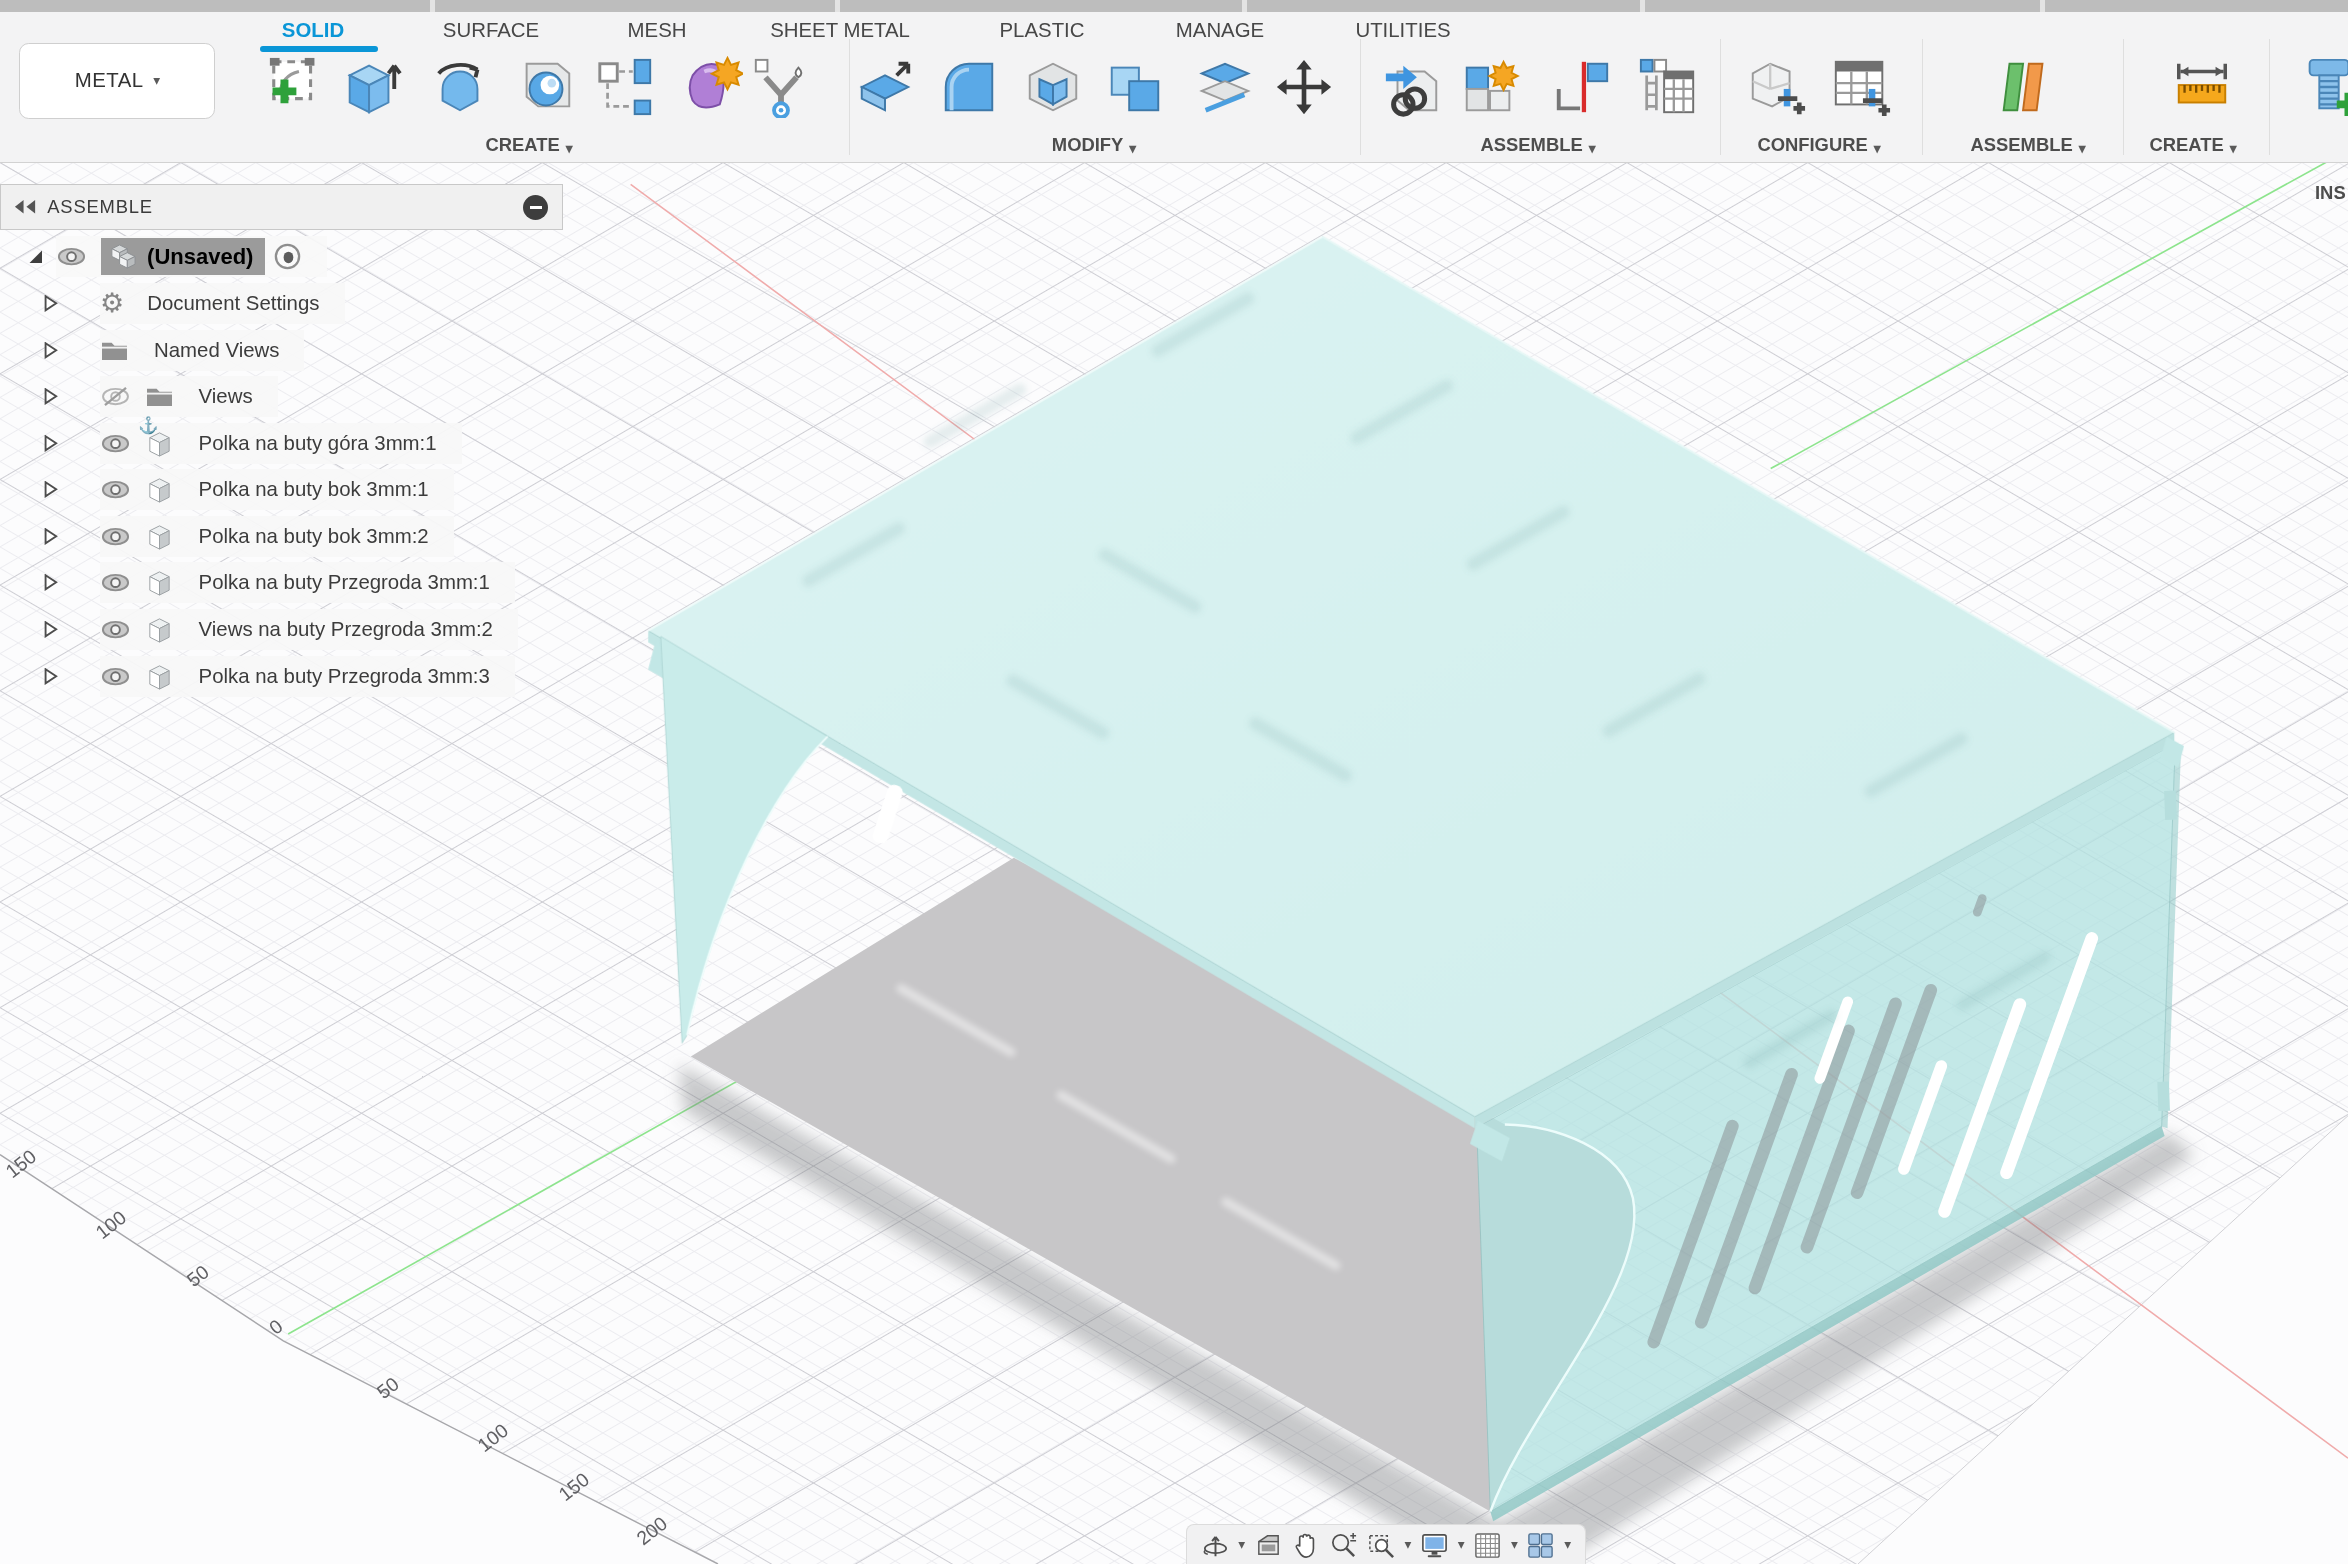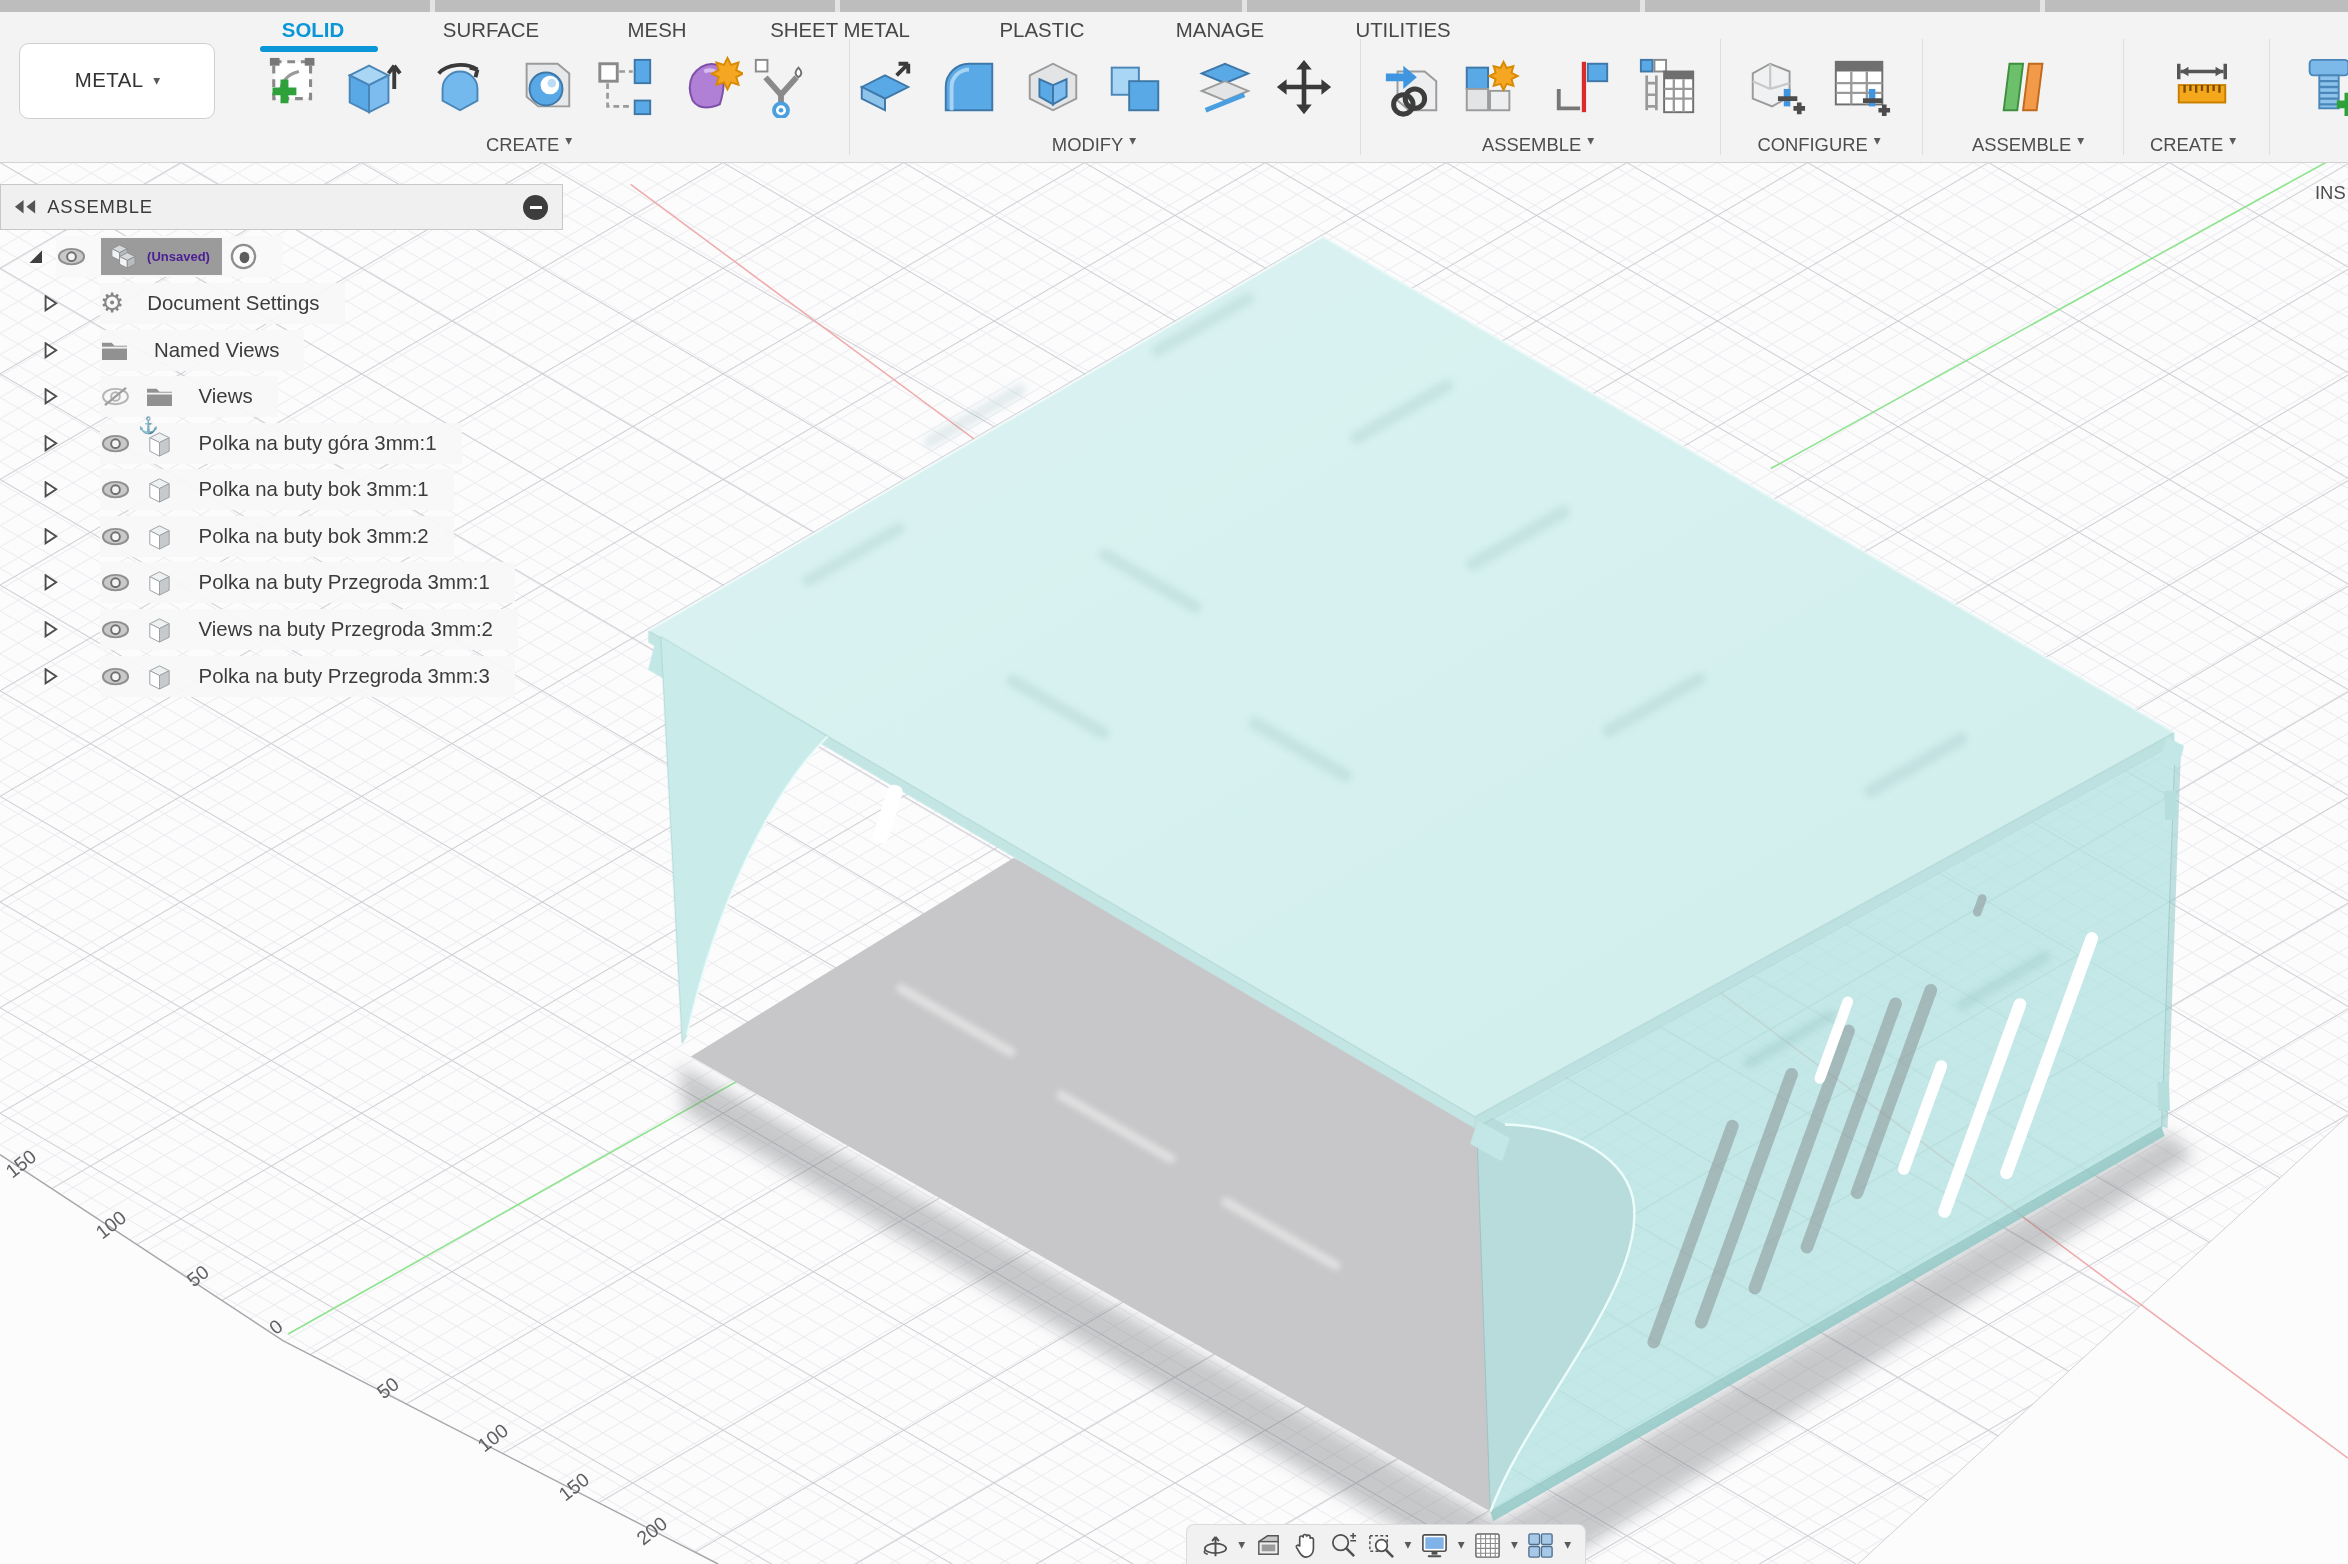--- a/index.html
+++ b/index.html
@@ -17,41 +17,41 @@
   .design-btn{position:absolute;left:19.4px;top:31px;width:194px;height:74px;background:#ffffff;
       border:1px solid #cfcfcf;border-radius:9.7px;display:flex;align-items:center;justify-content:center;
       gap:9.7px;cursor:default;}
   .design-btn .lbl{font-size:20.4px;color:#333;font-weight:500;letter-spacing:0.5px;}
   .tab{position:absolute;top:7.8px;transform:translateX(-50%);font-size:20.4px;color:#474747;white-space:nowrap;}
   .tab.active{color:#0a96d7;font-weight:700;}
   .tab-underline{position:absolute;left:260px;top:34px;width:118px;height:6.8px;border-radius:2.9px;background:#0a96d7;}
   .ti{position:absolute;top:44px;width:62px;height:62px;transform:translateX(-50%);}
   .ti svg{width:62px;height:62px;display:block;}
   .grp-label{position:absolute;top:122px;transform:translateX(-50%);font-size:18.4px;color:#4d4d4d;
-     white-space:nowrap;display:flex;align-items:flex-start;gap:6px;}
+     white-space:nowrap;display:flex;align-items:flex-end;gap:6px;font-weight:bold;}
   .grp-label.trunc{transform:none;margin-top:48px;}
   .caret{font-size:13.6px;color:#5a5a5a;line-height:1;}
   .sep{position:absolute;top:27px;width:1px;height:116px;background:#dedede;}
   
   .browser{position:absolute;left:0;top:184px;width:640px;z-index:10;}
   .b-header{position:absolute;left:0;top:0;width:563px;height:46px;background:#f0f0f0;
      border:1px solid #c8c8c8;box-sizing:border-box;display:flex;align-items:center;}
   .b-title{font-size:18.4px;color:#3b3b3b;letter-spacing:0.8px;margin-left:9.7px;font-weight:500;}
   .b-collapse{margin-left:11.6px;display:flex;}
   .b-min{position:absolute;right:13.6px;top:9.7px;width:25px;height:25px;border-radius:50%;background:#3d3d3d;
      display:flex;align-items:center;justify-content:center;}
   .b-min i{display:block;width:11.6px;height:2.9px;background:#fff;}
   .brow{position:absolute;left:0;height:43px;display:flex;align-items:center;}
   .exp{position:absolute;left:43px;display:flex;}
   .exp.root{left:27px;}
   .strip{position:absolute;left:100px;height:41px;display:flex;align-items:center;
      background:rgba(248,248,248,.93);padding-right:25px;}
   .strip.root{left:56px;background:rgba(248,248,248,.9);}
   .sel-box{background:#9b9b9b;height:37px;display:flex;align-items:center;padding:0 11.6px 0 7.8px;gap:9.7px;margin-right:7.8px;}
-  .sel-box .rlbl{color:#4c1d95;font-weight:700;font-size:13px;}
+  .sel-box .rlbl{color:#000000;font-weight:700;font-size:22px;}
   .rlbl{font-size:20.4px;color:#3c3c3c;white-space:nowrap;}
   .icon-gap{margin-right:13.6px;display:flex;}
   .type-ic{margin-right:25px;display:flex;position:relative;}
   .anchor-mark{position:absolute;left:-5.8px;top:-11.6px;font-size:16.5px;color:#3e3e3e;}
   .gear-ic{font-size:27px;color:#858585;line-height:1;margin-right:23px;}
   
   .vp{position:absolute;left:0;top:162px;width:2348px;height:1402px;z-index:1;}
   .rlabel{position:absolute;transform:translate(-50%,-50%) rotate(-38deg);font-size:19.4px;color:#606064;z-index:3;}
   
   .navbar{position:absolute;left:1186px;top:1524px;height:40px;background:#f1f1f2;border:1px solid #dcdcdc;

